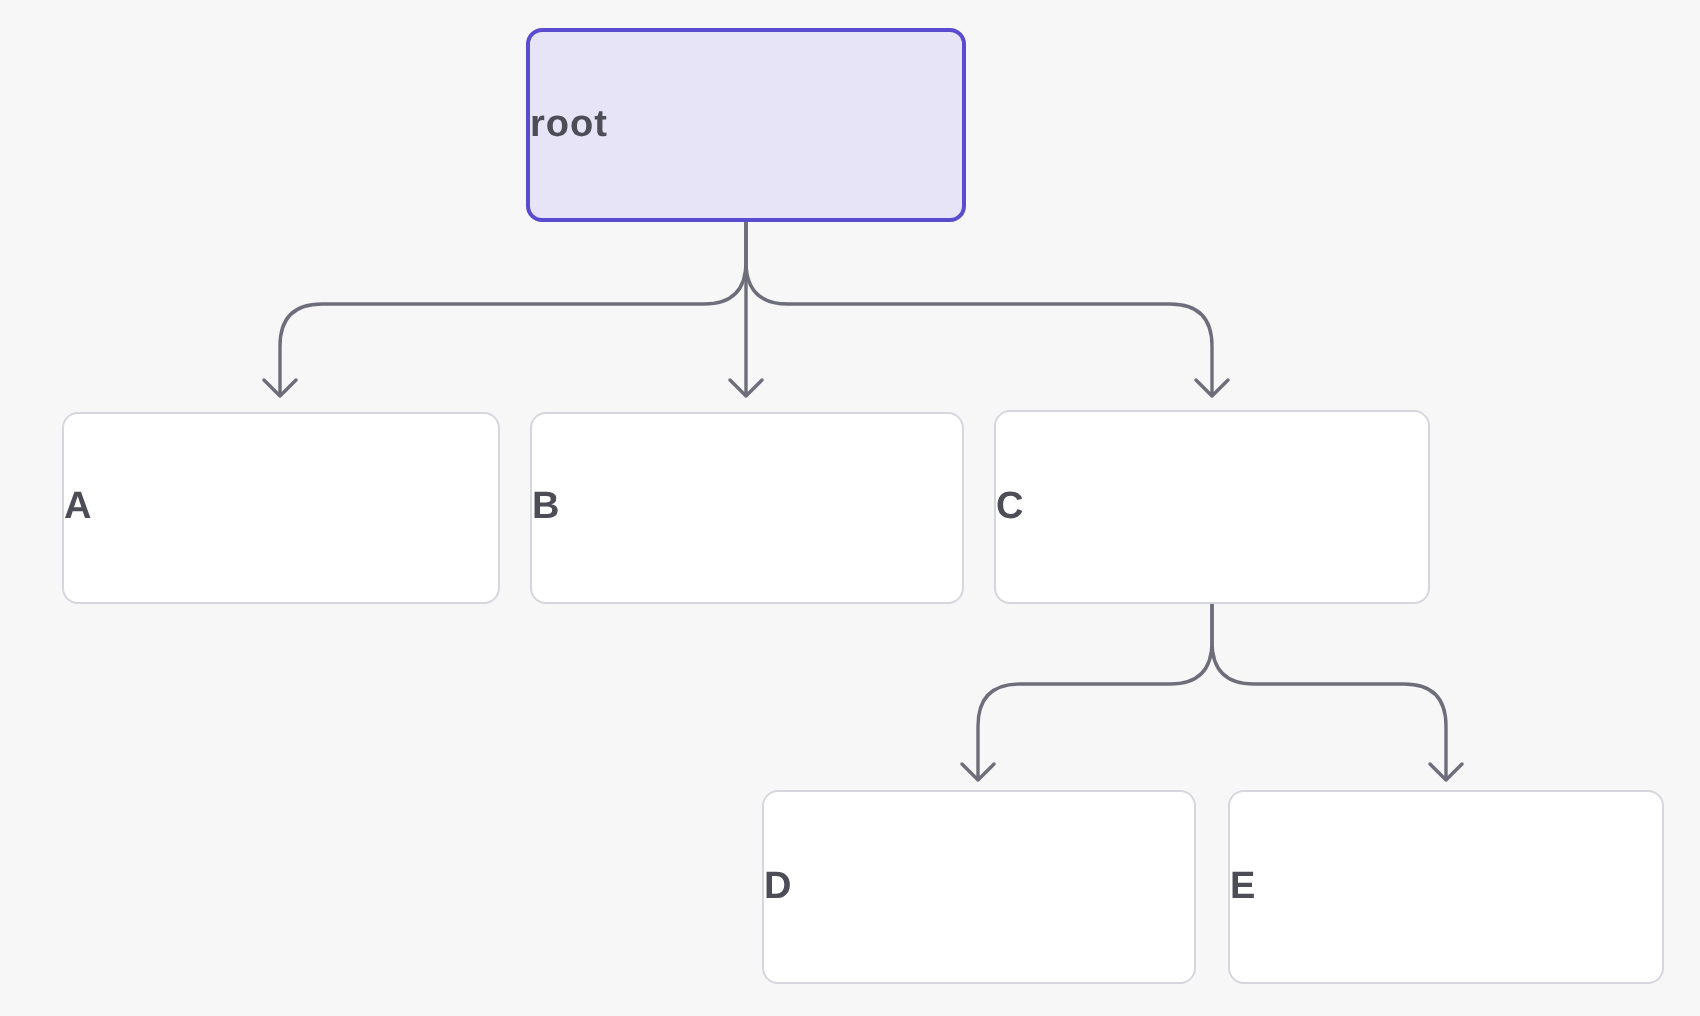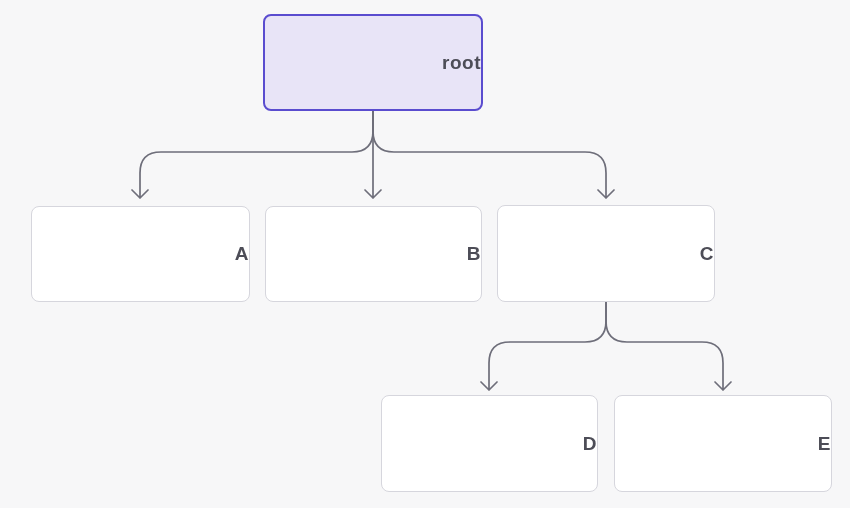--- a/index.html
+++ b/index.html
@@ -24,21 +24,21 @@
     stroke: #6e6e7a;
     stroke-width: 1.7;
     stroke-linecap: round;
     stroke-linejoin: round;
   }
   .node {
     position: absolute;
     box-sizing: border-box;
     display: flex;
     align-items: center;
-    justify-content: flex-end;
+    justify-content: flex-start;
     background: #ffffff;
     border: 1px solid #d6d6dd;
     border-radius: 8px;
     cursor: default;
   }
   .node .label {
     font-size: 19px;
     font-weight: 600;
     letter-spacing: 0.5px;
     color: #4d4d57;

